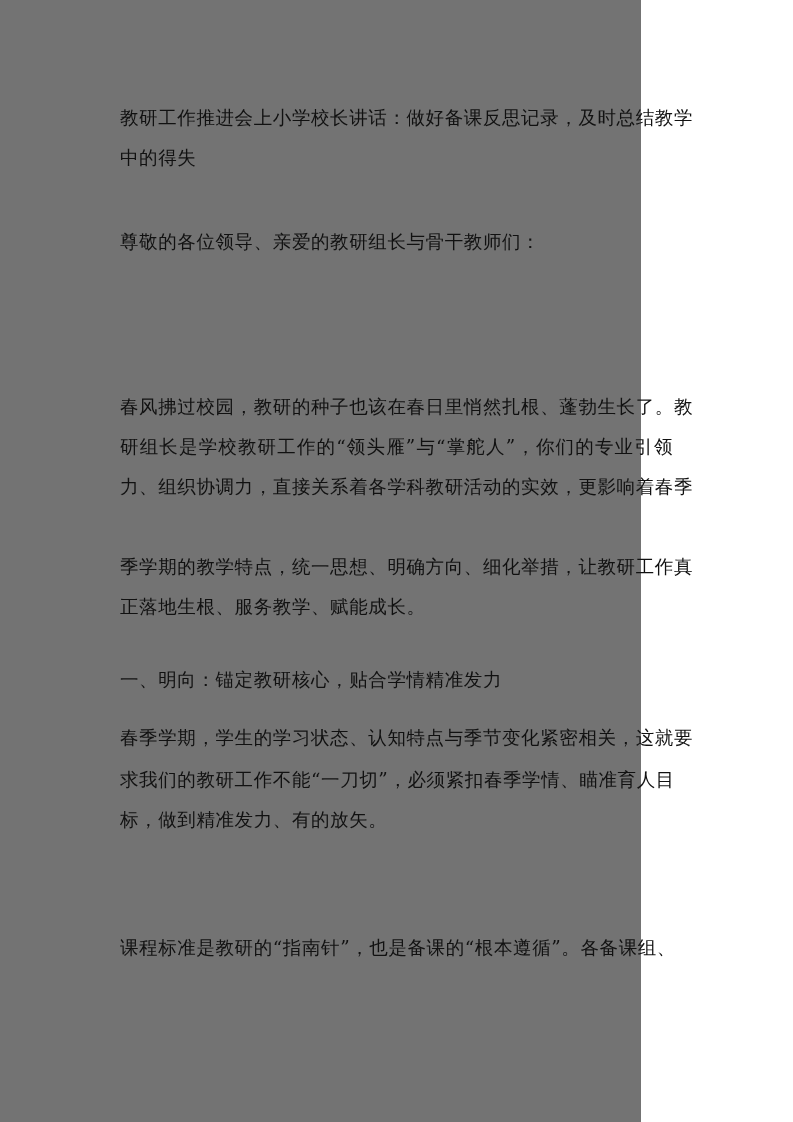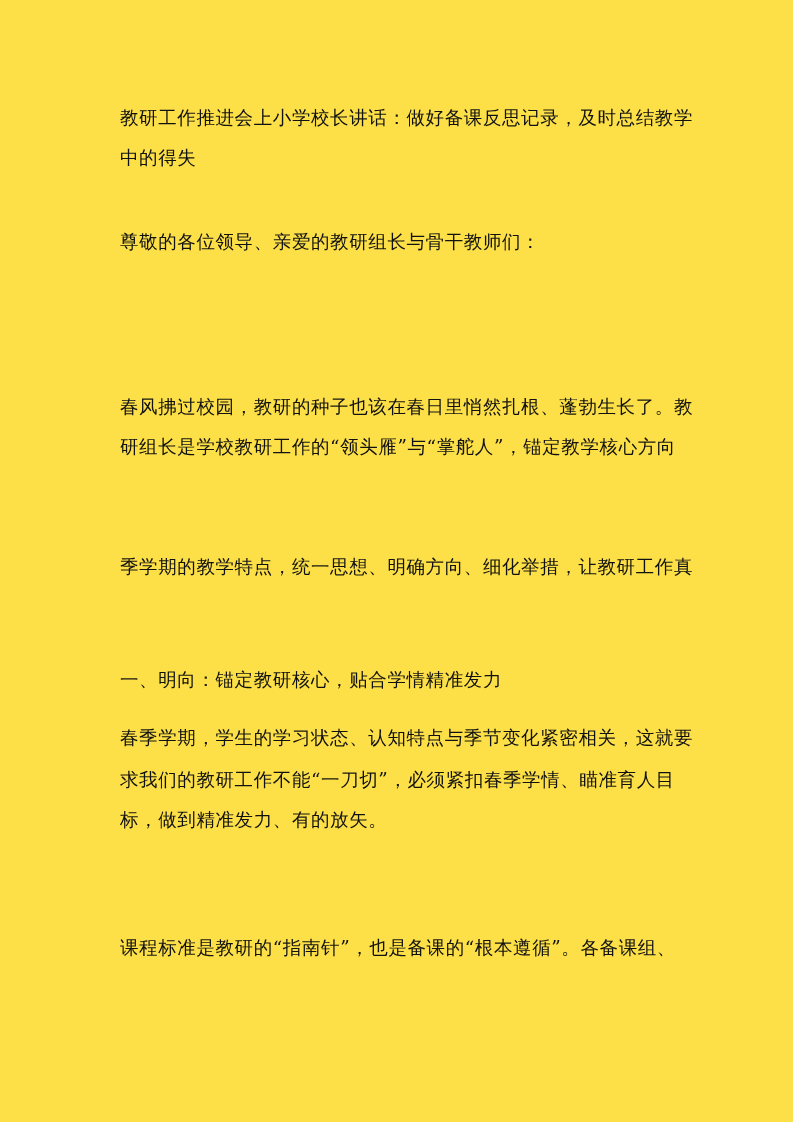--- a/index.html
+++ b/index.html
@@ -11,23 +11,23 @@
       width: 793px;
       height: 1122px;
       position: relative;
       overflow: hidden;
       font-family: "DejaVu Serif", "Liberation Serif", serif;
       color: #111111;
     }
     .page {
       position: absolute;
       left: 0; top: 0;
-      width: 793px;
+      width: 641px;
       height: 1122px;
-      background: #fde047;
+      background: #737373;
     }
     .line {
       position: absolute;
       left: 120px;
       width: 553px;
       font-size: 18.5px;
       line-height: 24px;
       height: 24px;
       white-space: nowrap;
       letter-spacing: 0.6px;
@@ -46,22 +46,24 @@
 
 <div class="page">
 
   <div class="line" style="top:106px;">教研工作推进会上小学校长讲话：做好备课反思记录，及时总结教学</div>
   <div class="line last" style="top:146px;">中的得失</div>
 
   <div class="line last" style="top:230px;">尊敬的各位领导、亲爱的教研组长与骨干教师们：</div>
 
 
   <div class="line" style="top:395px;">春风拂过校园，教研的种子也该在春日里悄然扎根、蓬勃生长了。教</div>
-  <div class="line" style="top:435px;">研组长是学校教研工作的“领头雁”与“掌舵人”，锚定教学核心方向</div>
+  <div class="line" style="top:435px;">研组长是学校教研工作的“领头雁”与“掌舵人”，你们的专业引领</div>
+  <div class="line" style="top:475px;">力、组织协调力，直接关系着各学科教研活动的实效，更影响着春季</div>
   <div class="line" style="top:555px;">季学期的教学特点，统一思想、明确方向、细化举措，让教研工作真</div>
+  <div class="line last" style="top:595px;">正落地生根、服务教学、赋能成长。</div>
 
   <div class="line last" style="top:668px;">一、明向：锚定教研核心，贴合学情精准发力</div>
 
   <div class="line" style="top:728px;font-family:Liberation Mono, monospace;">春季学期，学生的学习状态、认知特点与季节变化紧密相关，这就要</div>
   <div class="line" style="top:768px;">求我们的教研工作不能“一刀切”，必须紧扣春季学情、瞄准育人目</div>
   <div class="line last" style="top:808px;">标，做到精准发力、有的放矢。</div>
 
 
   <div class="line" style="top:936px;">课程标准是教研的“指南针”，也是备课的“根本遵循”。各备课组、</div>
 

